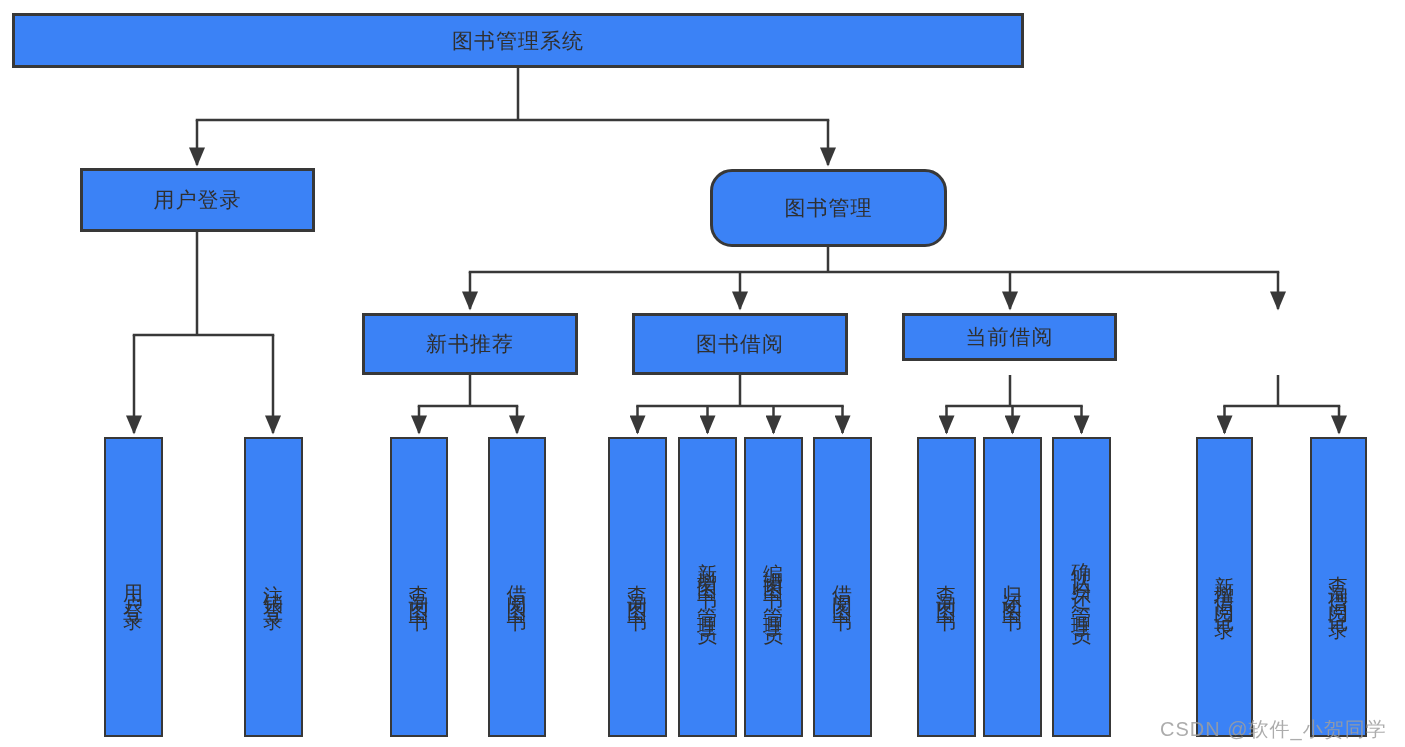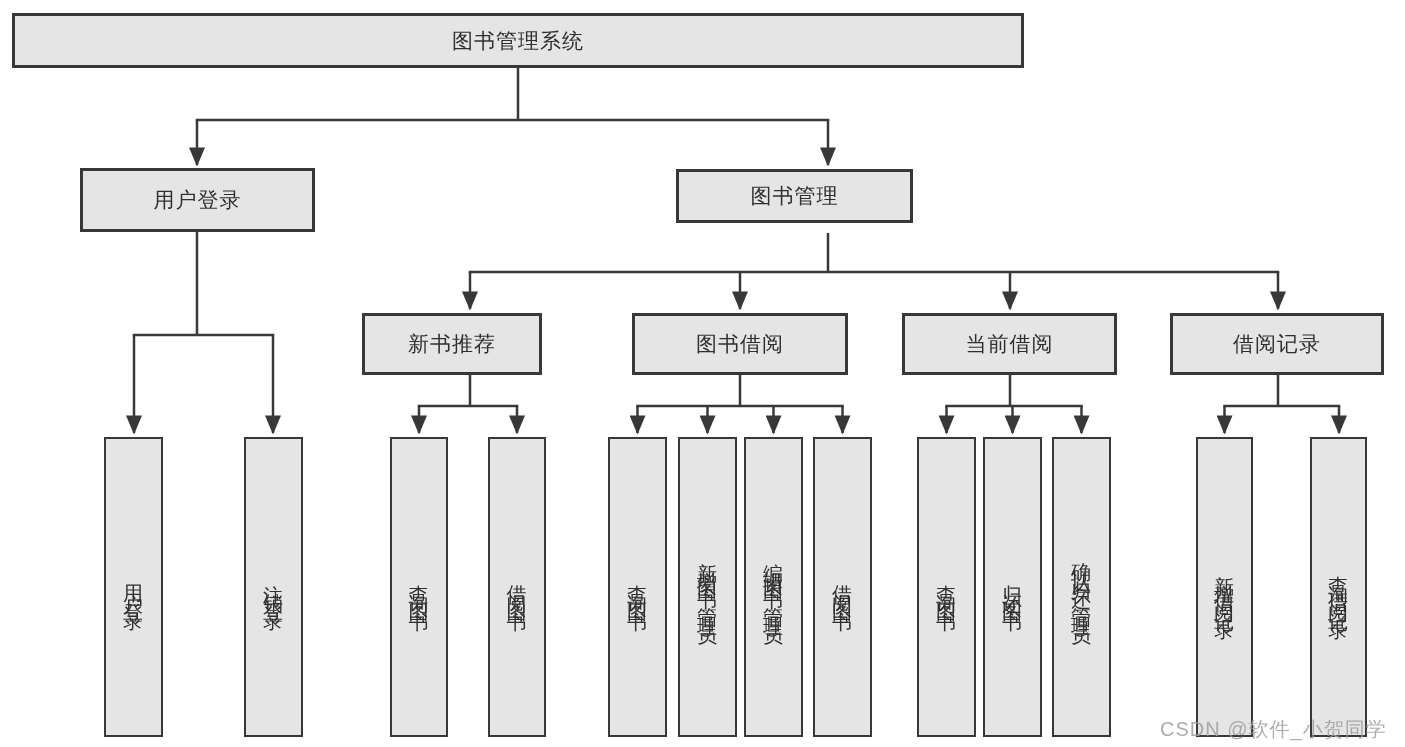--- a/index.html
+++ b/index.html
@@ -20,21 +20,21 @@
     position: absolute;
     left: 0; top: 0;
     width: 1405px;
     height: 747px;
     z-index: 1;
   }
   .node {
     position: absolute;
     box-sizing: border-box;
     border: 3px solid #383838;
-    background: #e5e5e5;
+    background: #3b82f6;
     display: flex;
     align-items: center;
     justify-content: center;
     z-index: 2;
     font-size: 21px;
     letter-spacing: 1px;
     white-space: nowrap;
   }
   .leaf {
     top: 437px;
@@ -108,35 +108,32 @@
     </g>
   </svg>
 
   <div class="node" style="left:12px; top:13px; width:1012px; height:55px;">
     <span>图书管理系统</span>
   </div>
 
   <div class="node" style="left:80px; top:168px; width:235px; height:64px;">
     <span>用户登录</span>
   </div>
-  <div class="node" style="left:676px; top:169px; width:237px; height:54px;">
+  <div class="node" style="left:710px; top:169px; width:237px; height:78px;border-radius:22px;">
     <span>图书管理</span>
   </div>
 
-  <div class="node" style="left:362px; top:313px; width:180px; height:62px;">
+  <div class="node" style="left:362px; top:313px; width:216px; height:62px;">
     <span>新书推荐</span>
   </div>
   <div class="node" style="left:632px; top:313px; width:216px; height:62px;font-family:Liberation Mono, monospace;">
     <span>图书借阅</span>
   </div>
-  <div class="node" style="left:902px; top:313px; width:215px; height:62px;justify-content:center;">
+  <div class="node" style="left:902px; top:313px; width:215px; height:48px;justify-content:center;">
     <span>当前借阅</span>
-  </div>
-  <div class="node" style="left:1170px; top:313px; width:214px; height:62px;">
-    <span>借阅记录</span>
   </div>
 
   <div class="node leaf" style="left:104px; width:59px;">
     <span class="vtext">用户登录</span>
   </div>
   <div class="node leaf" style="left:244px; width:59px;">
     <span class="vtext">注销登录</span>
   </div>
 
   <div class="node leaf" style="left:390px; width:58px;">

